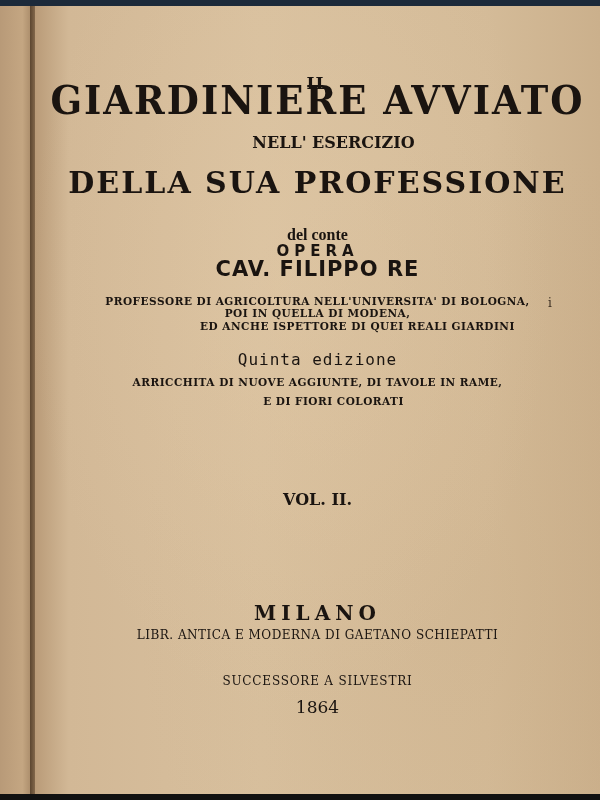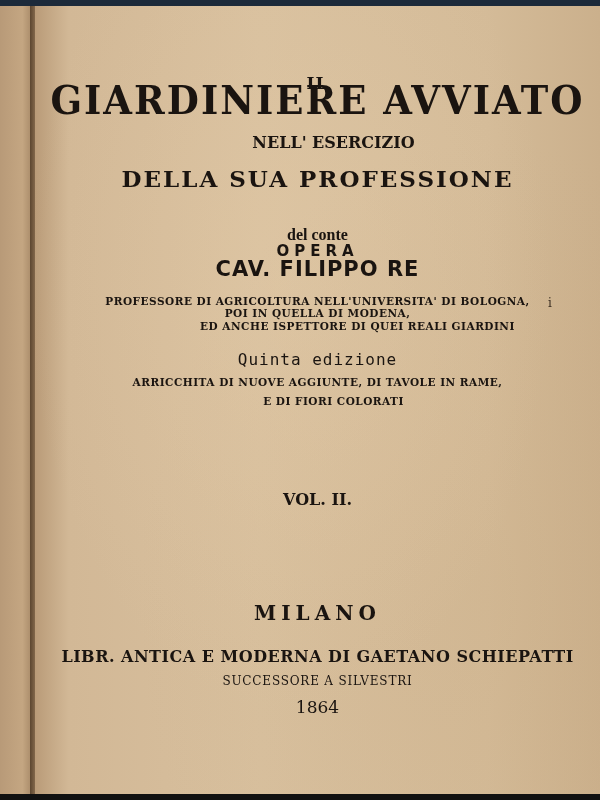--- a/index.html
+++ b/index.html
@@ -26,34 +26,34 @@
       linear-gradient(90deg, #b99b78 0%, #d2b896 6%, #d8c09e 40%, #d4bb98 80%, #cbb08c 100%);
     color: #1a1410;
   }
   .line { position: absolute; left: 0; width: 565px; text-align: center; white-space: nowrap; }
   .il { top: 67px; font-size: 17px; font-weight: bold; letter-spacing: 1px; text-align: center; }
   .title {
     top: 72px; font-size: 37px; font-weight: bold; letter-spacing: 2px;
     transform: scaleY(1.05);
   }
   .nell { top: 127px; font-size: 16px; font-weight: bold; padding-left: 16px; }
-  .della { top: 159px; font-size: 23px; font-weight: bold; letter-spacing: 2px; }
+  .della { top: 159px; font-size: 30px; font-weight: bold; letter-spacing: 2px; }
   .opera { top: 197px; font-family: "DejaVu Sans", sans-serif; font-size: 15px; font-weight: 900; letter-spacing: 5px; margin-top: 39px; }
   .delconte { top: 220px; font-family: Liberation Serif, serif; font-size: 16px; font-weight: bold; }
   .author { top: 251px; font-family: "DejaVu Sans", sans-serif; font-size: 21px; font-weight: 900; letter-spacing: 1px; }
   .small { font-size: 10.5px; font-weight: bold; letter-spacing: 0.5px; }
   .p1 { top: 289px; }
   .p2 { top: 301px; }
   .p3 { top: 314px; margin-left: 40px; }
   .quinta { top: 344px; font-family: "DejaVu Sans Mono", monospace; font-size: 16px; letter-spacing: 1px; }
   .arr1 { top: 370px; }
   .arr2 { top: 389px; margin-left: 16px; }
   .vol { top: 484px; font-size: 16px; font-weight: bold; }
   .milano { top: 595px; font-size: 20px; font-weight: bold; letter-spacing: 5px; }
-  .libr { top: 641px; font-size: 16px; font-weight: bold; letter-spacing: 0.5px; }
+  .libr { top: 622px; font-size: 12px; font-weight: normal; letter-spacing: 0.5px; }
   .succ { top: 668px; font-size: 12px; font-weight: normal; letter-spacing: 0.8px; }
   .year { top: 691px; font-size: 17px; font-weight: normal; }
   .mark { position: absolute; left: 513px; top: 290px; font-size: 12px; color: #3a2e22; }
 </style>
 </head>
 <body>
 
 <div class="top-edge"></div>
 <div class="left-page"></div>
 <div class="gutter"></div>

